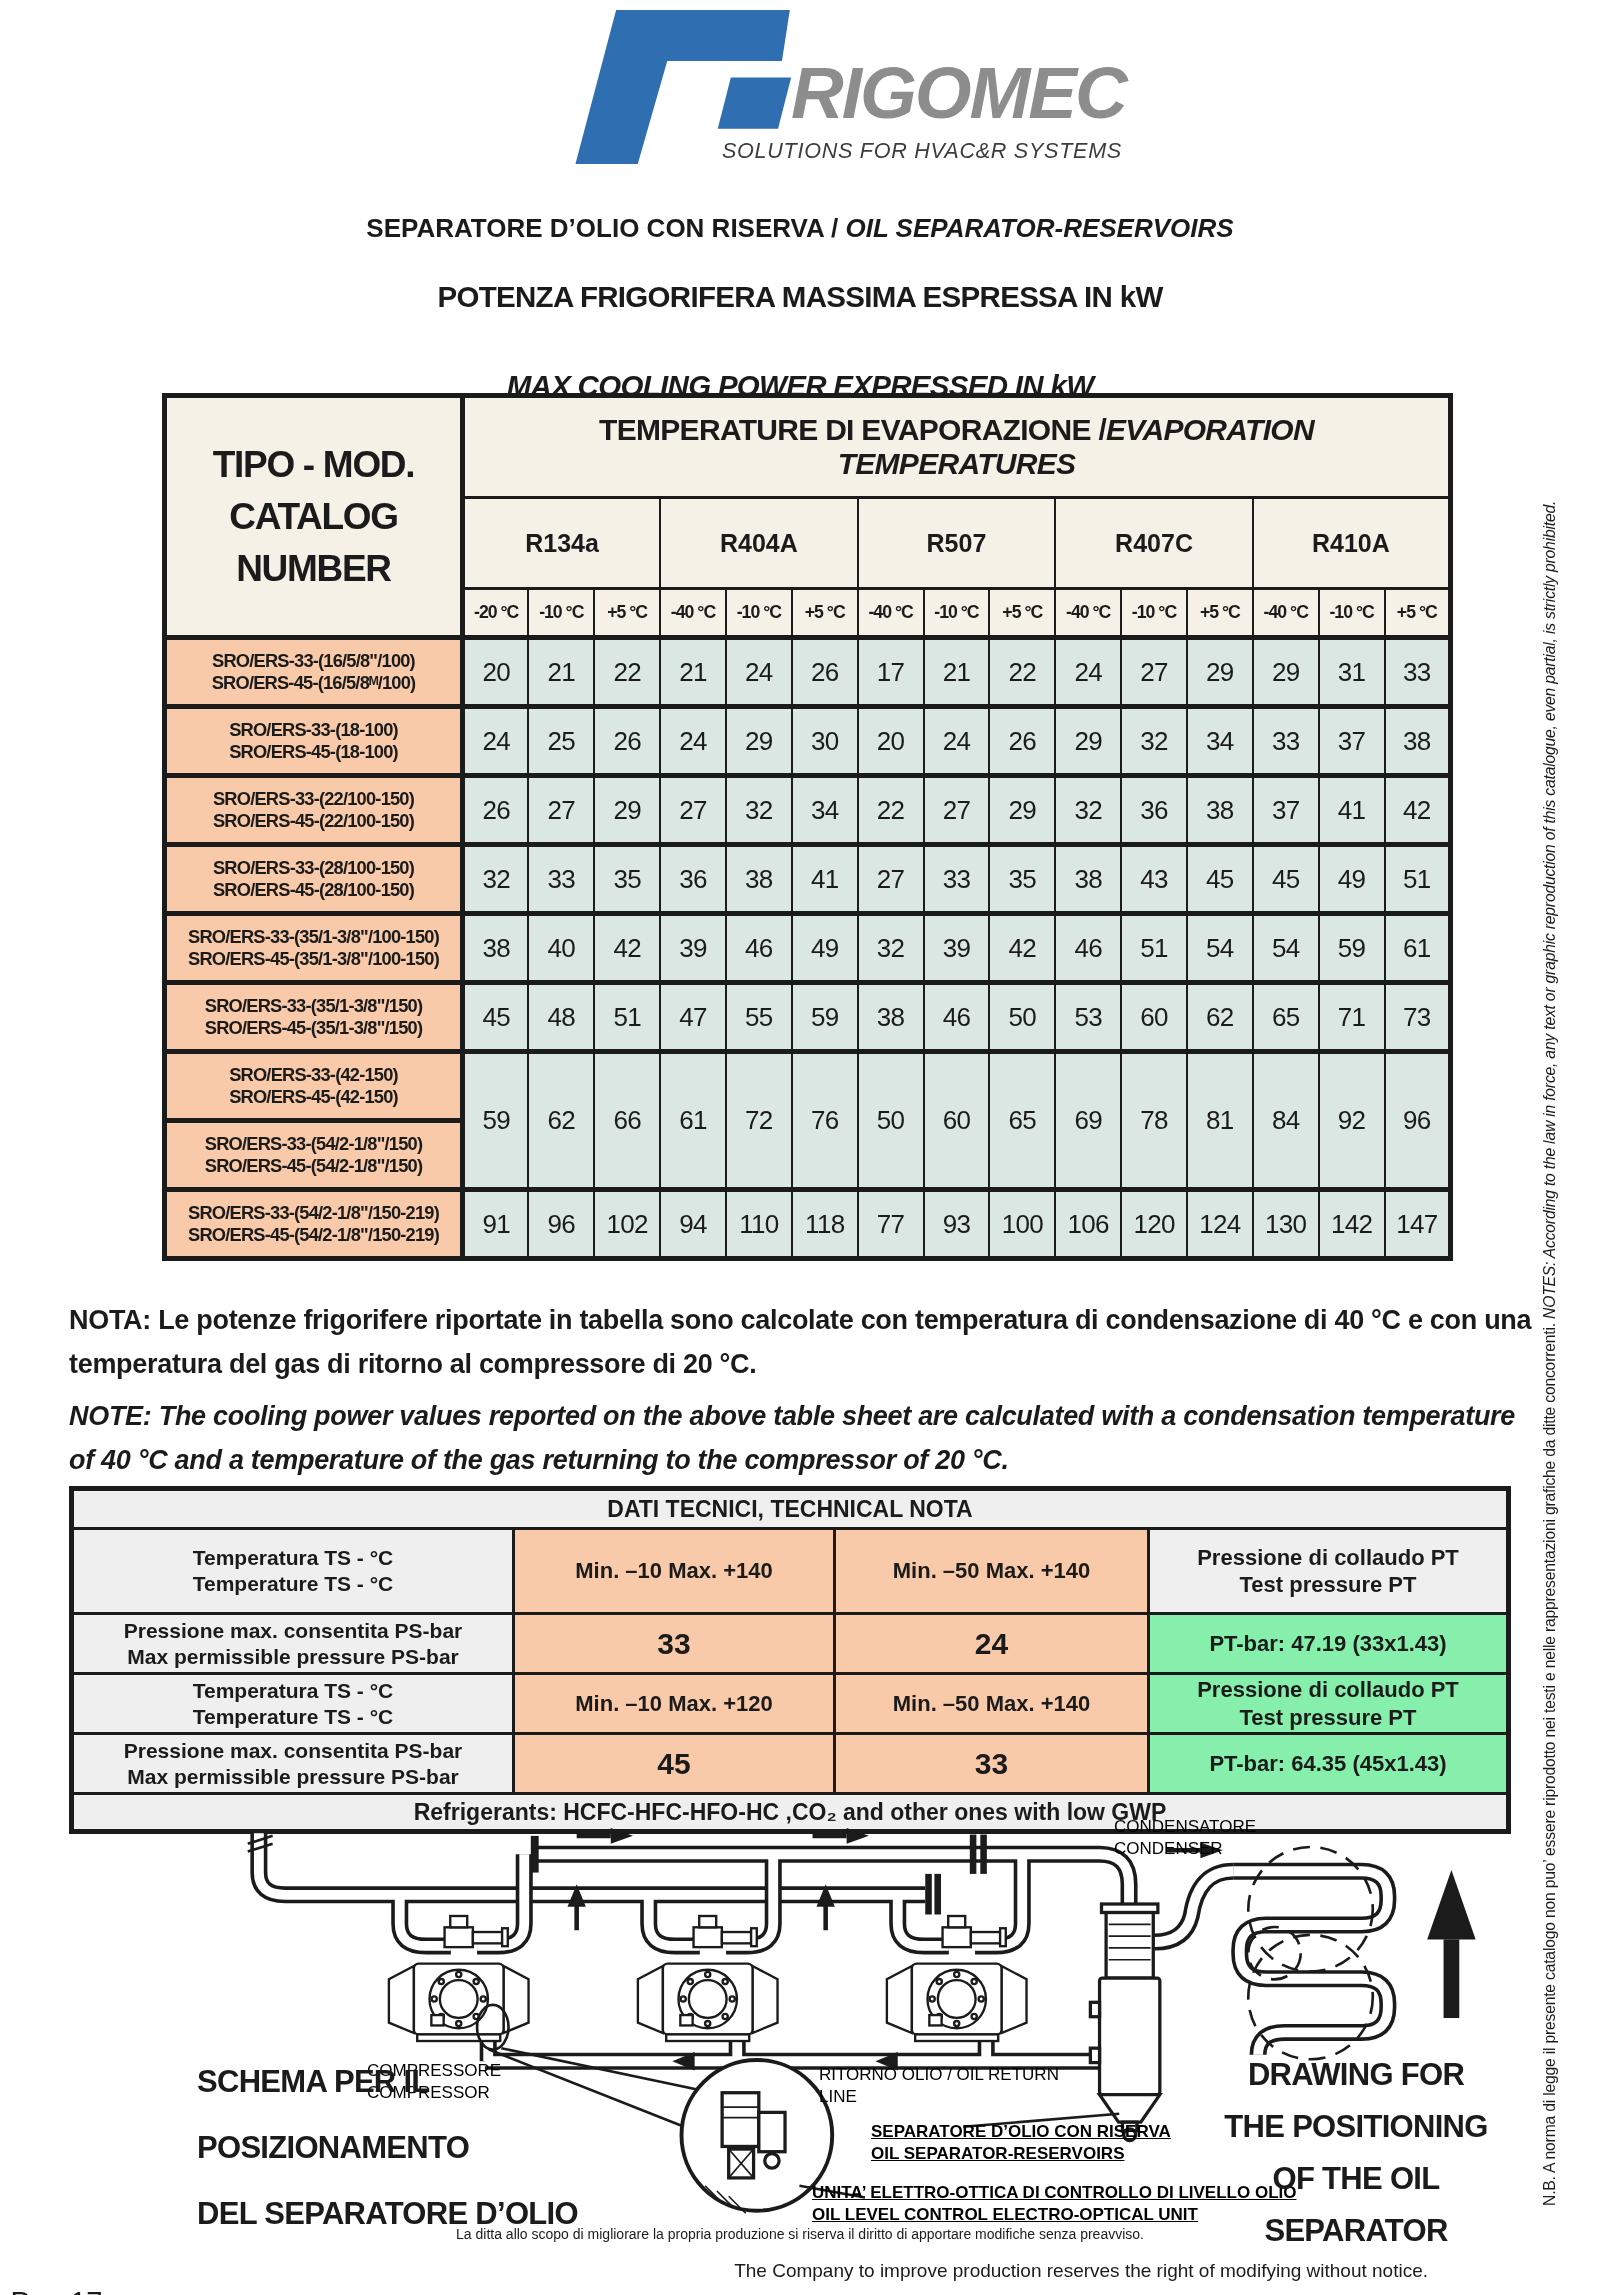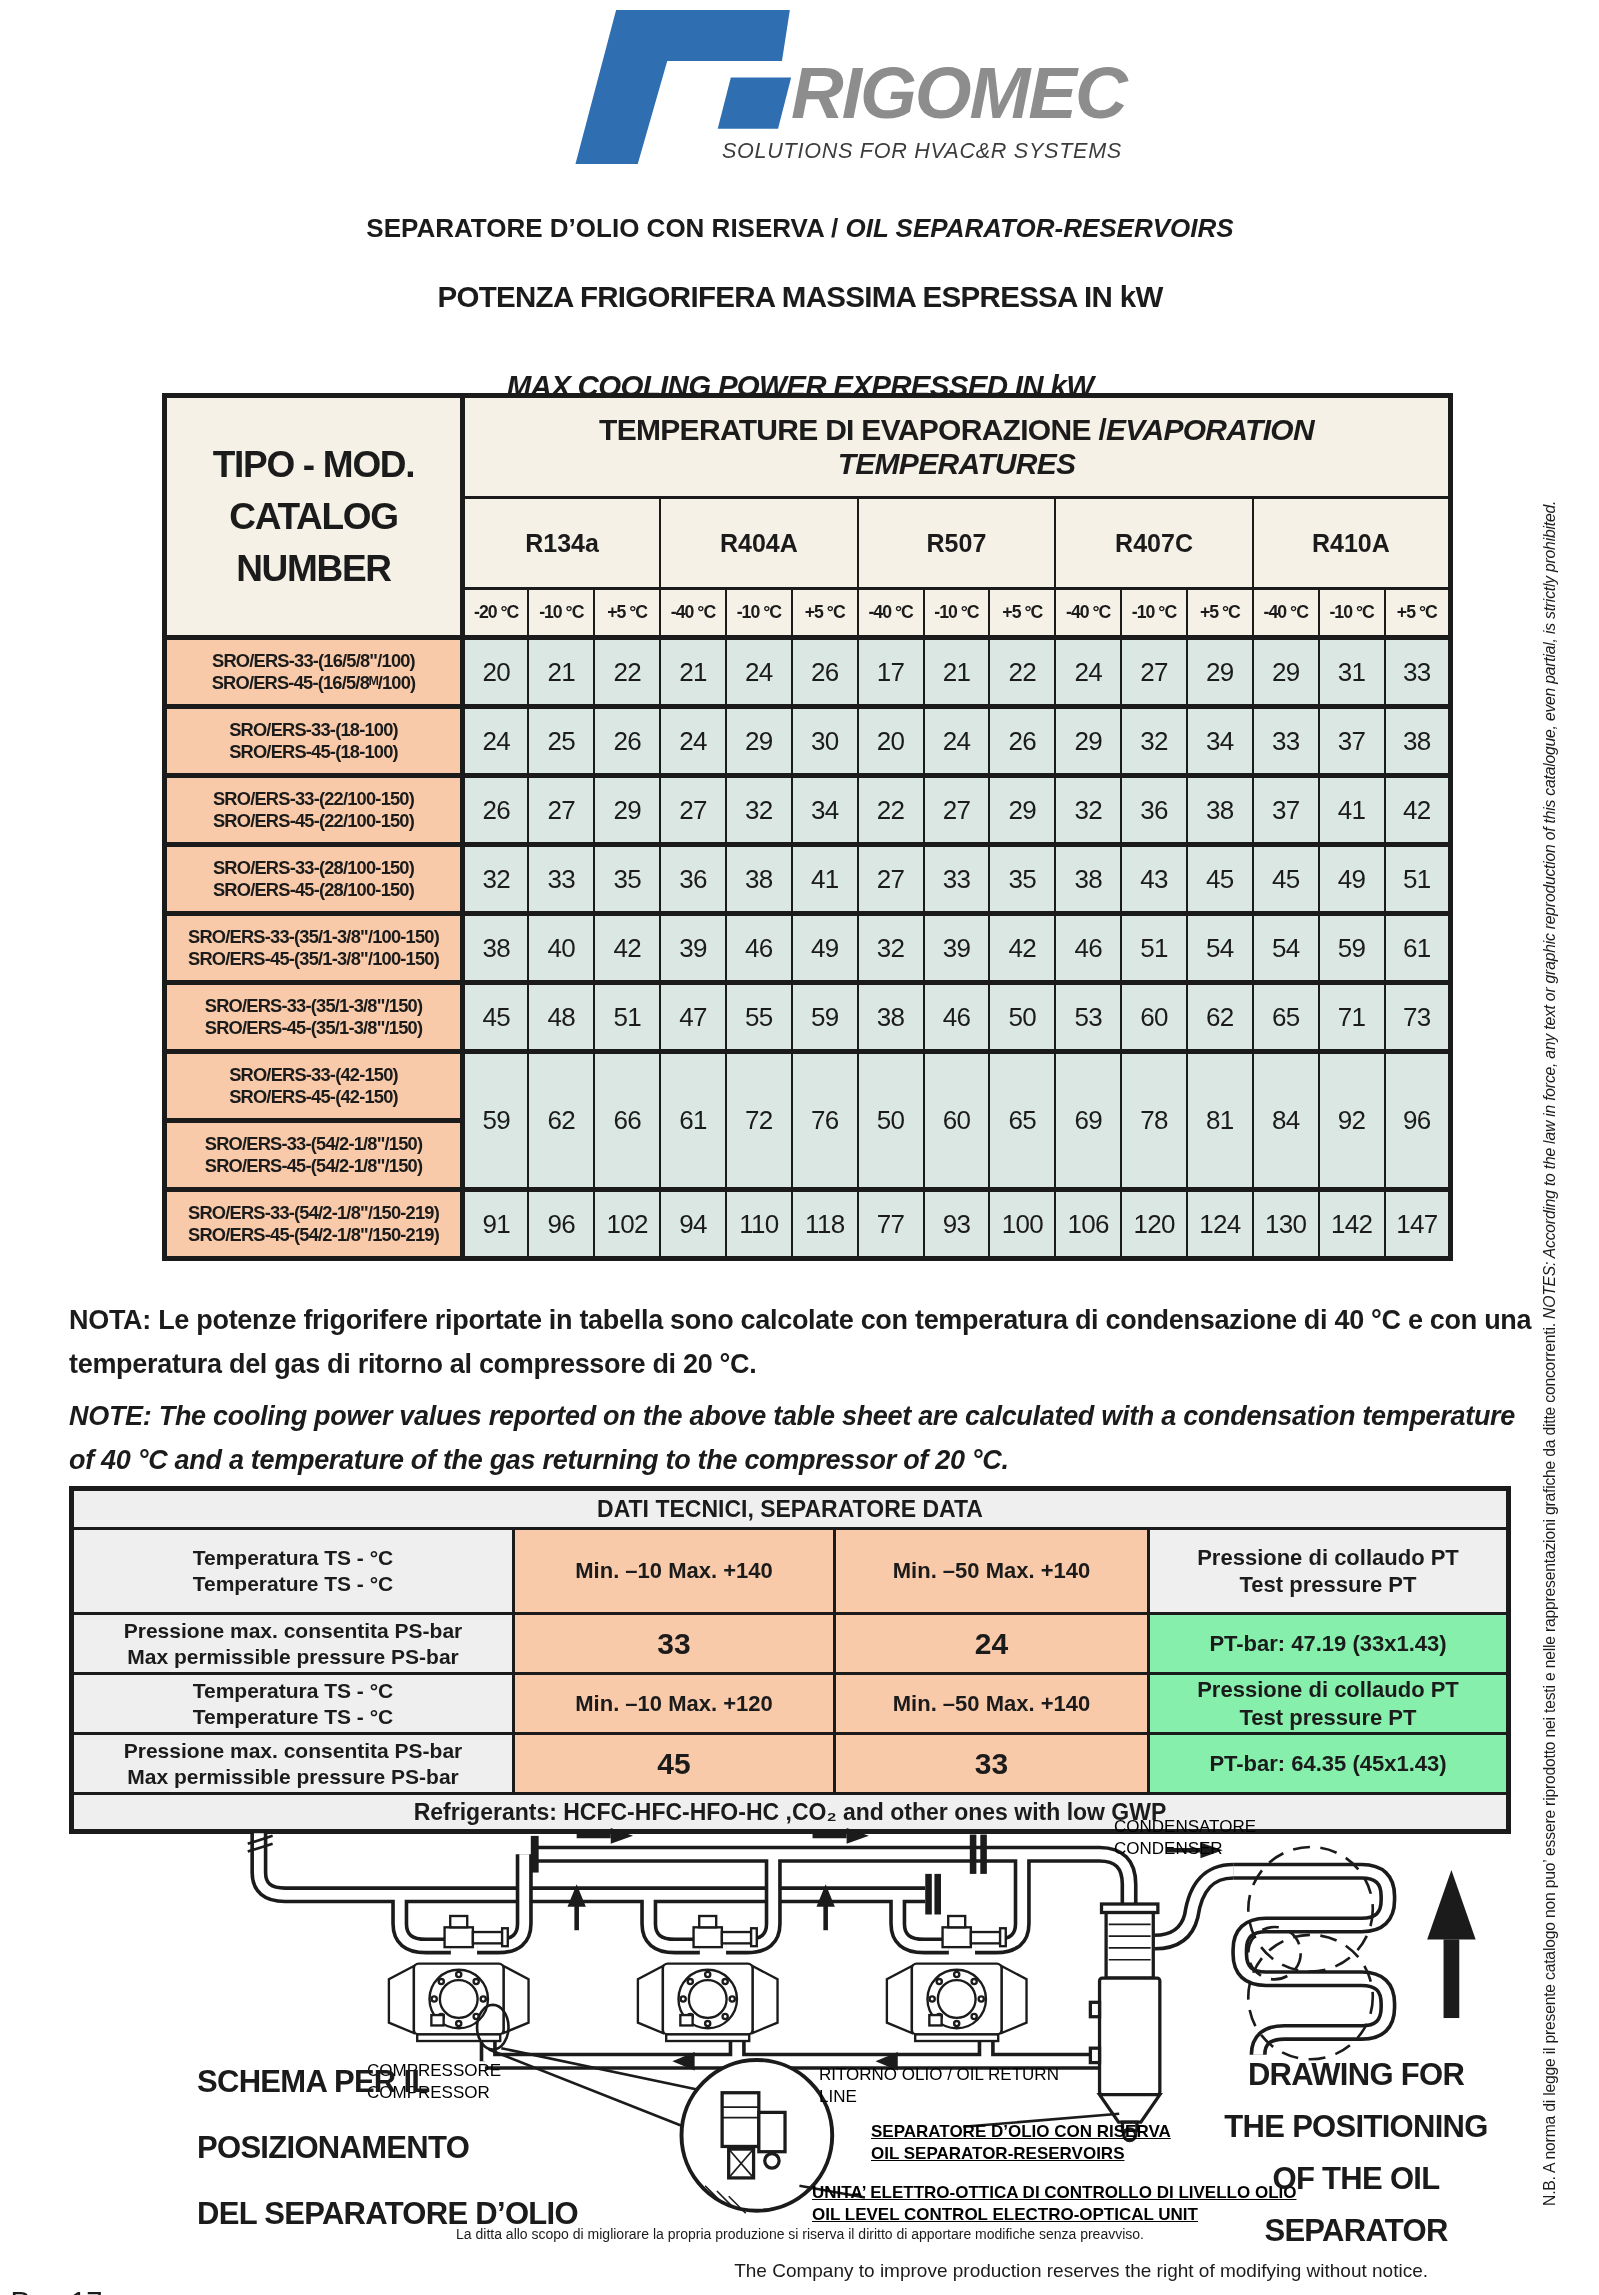--- a/index.html
+++ b/index.html
@@ -309,21 +309,21 @@
 
 <table class="tt">
   <colgroup>
       <col style="width:442px;">
       <col style="width:321px;">
       <col style="width:314px;">
       <col style="width:360px;">
     </colgroup>
   <tbody>
       <tr>
-        <th class="tt-head" colspan="4">DATI TECNICI, SEPARATORE DATA</th>
+        <th class="tt-head" colspan="4">DATI TECNICI, TECHNICAL NOTA</th>
       </tr>
   <tr class="r1">
     <td class="t-label">
           <div>Temperatura TS - °C</div>
           <div>Temperature TS - °C</div>
         </td>
     <td class="t-val">Min. –10 Max. +140</td>
     <td class="t-val">Min. –50 Max. +140</td>
     <td class="t-right gray">
           <div>Pressione di collaudo PT</div>

